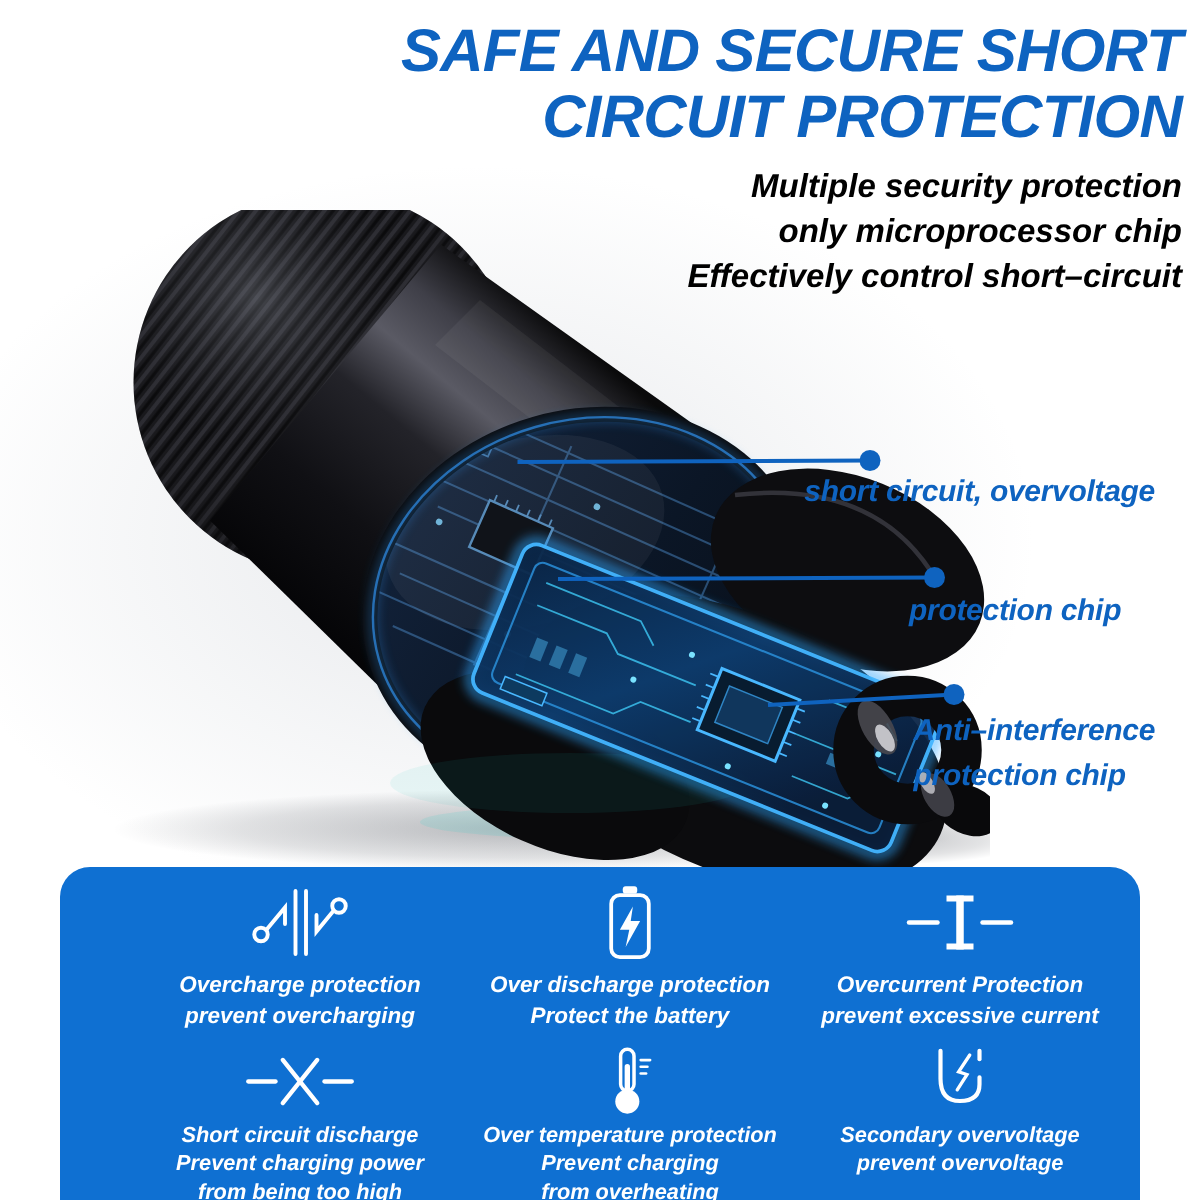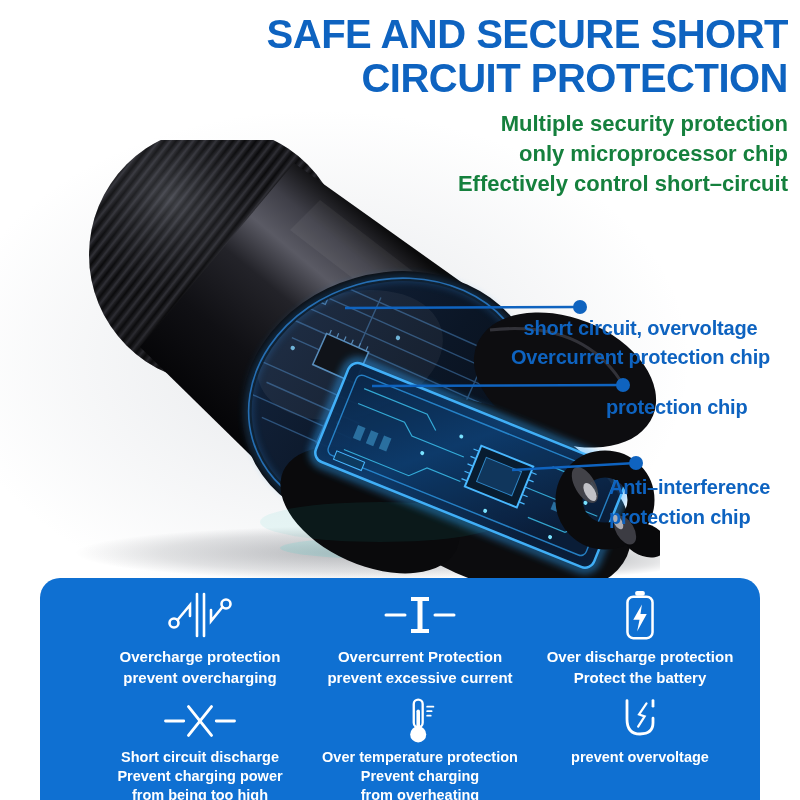--- a/index.html
+++ b/index.html
@@ -1,31 +1,32 @@
 <!DOCTYPE html>
 <html><head>
 <meta charset="utf-8">
 <style>
   html,body{margin:0;padding:0;background:#ffffff;}
   .stage{
     position:relative;width:800px;height:800px;overflow:hidden;background:#ffffff;
     font-family:"Liberation Sans","DejaVu Sans",sans-serif;
+    font-style:italic;
   }
   .stage::before{
     content:"";position:absolute;left:-50px;top:110px;width:740px;height:500px;
     background:radial-gradient(closest-side,rgba(173,180,190,0.30),rgba(255,255,255,0));
     z-index:0;
   }
   
   .header{position:absolute;top:12px;right:12px;text-align:right;z-index:3;}
   .title{color:#0e63c0;font-weight:bold;font-size:40px;line-height:44px;letter-spacing:-0.5px;white-space:nowrap;}
-  .subtitle{margin-top:9px;color:#15803d;font-weight:bold;font-size:22px;line-height:30px;white-space:nowrap;}
+  .subtitle{margin-top:9px;color:#000000;font-weight:bold;font-size:22px;line-height:30px;white-space:nowrap;}
   
   .callout{position:absolute;color:#0e63c0;font-weight:bold;font-size:20px;line-height:29px;z-index:3;white-space:nowrap;letter-spacing:-0.2px;}
-  .callout1{top:314px;right:30px;text-align:center;}
+  .callout1{top:314px;right:30px;text-align:right;}
   .callout2{top:392px;left:606px;text-align:left;line-height:30px;}
   .callout3{top:472px;left:609px;text-align:left;line-height:30px;}
   
   .product-svg{position:absolute;left:20px;top:140px;width:640px;height:445px;z-index:1;}
   .annot-svg{position:absolute;left:0;top:0;width:800px;height:800px;z-index:2;}
   
   .panel{
     position:absolute;left:40px;top:578px;width:720px;height:222px;z-index:4;
     background:#0f70d2;border-radius:20px 20px 0 0;
     box-sizing:border-box;padding:10px 10px 0 50px;
@@ -230,21 +231,20 @@
     </div>
     <div class="subtitle">
       <span style="display:block">Multiple security protection</span>
       <span style="display:block">only microprocessor chip</span>
       <span style="display:block">Effectively control short–circuit</span>
     </div>
   </div>
 
   <div class="callout callout1">
     <span style="display:block">short circuit, overvoltage</span>
-    <span style="display:block">Overcurrent protection chip</span>
   </div>
   <div class="callout callout2">
     <span style="display:block">protection chip</span>
   </div>
   <div class="callout callout3">
     <span style="display:block">Anti–interference</span>
     <span style="display:block">protection chip</span>
   </div>
 
   <section class="panel">
@@ -261,47 +261,47 @@
             <polyline points="60.5,18 49,32 49,21"></polyline>
           </svg>
         </div>
         <span class="f-line">Overcharge protection</span>
         <span class="f-line">prevent overcharging</span>
 
       </div>
 
       <div class="feat-cell">
         <div class="icon-box">
+          <svg width="40" height="54" viewBox="0 0 40 56" fill="none" stroke-width="2.6">
+            <rect x="7" y="9" width="26" height="43" rx="6"></rect>
+            <rect x="15" y="3" width="10" height="5" rx="2" fill="#ffffff" stroke="none"></rect>
+            <polygon points="22,17 13,33 19.5,33 17,45 27,27 20.5,27" fill="#ffffff" stroke="none"></polygon>
+          </svg>
+        </div>
+        <span class="f-line">Over discharge protection</span>
+        <span class="f-line">Protect the battery</span>
+
+      </div>
+
+      <div class="feat-cell">
+        <div class="icon-box">
           <svg width="84" height="48" viewBox="0 0 84 48" fill="none" stroke-width="3" stroke-linecap="round">
             <line x1="8" y1="24" x2="27" y2="24"></line>
             <line x1="57" y1="24" x2="76" y2="24"></line>
             <g fill="#ffffff" stroke="none">
               <rect x="33" y="6" width="18" height="4"></rect>
               <rect x="39.5" y="6" width="5" height="36"></rect>
               <rect x="33" y="38" width="18" height="4"></rect>
             </g>
           </svg>
         </div>
         <span class="f-line">Overcurrent Protection</span>
         <span class="f-line">prevent excessive current</span>
 
       </div>
-
-      <div class="feat-cell">
-        <div class="icon-box">
-          <svg width="40" height="54" viewBox="0 0 40 56" fill="none" stroke-width="2.6">
-            <rect x="7" y="9" width="26" height="43" rx="6"></rect>
-            <rect x="15" y="3" width="10" height="5" rx="2" fill="#ffffff" stroke="none"></rect>
-            <polygon points="22,17 13,33 19.5,33 17,45 27,27 20.5,27" fill="#ffffff" stroke="none"></polygon>
-          </svg>
-        </div>
-        <span class="f-line">Over discharge protection</span>
-        <span class="f-line">Protect the battery</span>
-
-      </div>
     </div>
 
     <div class="feat-row r2">
       <div class="feat-cell">
         <div class="icon-box">
           <svg width="84" height="46" viewBox="0 0 84 48" fill="none" stroke-width="3" stroke-linecap="round">
             <line x1="6" y1="24" x2="25" y2="24"></line>
             <line x1="59" y1="24" x2="78" y2="24"></line>
             <line x1="30" y1="9" x2="54" y2="39"></line>
             <line x1="54" y1="9" x2="30" y2="39"></line>
@@ -329,19 +329,20 @@
       </div>
 
       <div class="feat-cell">
         <div class="icon-box">
           <svg width="52" height="52" viewBox="0 0 52 56" fill="none" stroke-width="3" stroke-linecap="round">
             <path d="M 12 6 L 12 26 Q 12 42 26 42 Q 40 42 40 30 L 40 25"></path>
             <line x1="40" y1="6" x2="40" y2="12"></line>
             <polyline points="33,9 25,21 31,23 24,34" stroke-width="2.4"></polyline>
           </svg>
         </div>
+        <span class="f-line">Secondary overvoltage</span>
         <span class="f-line">prevent overvoltage</span>
 
       </div>
     </div>
 
   </section>
 </div>
 
 </body></html>

